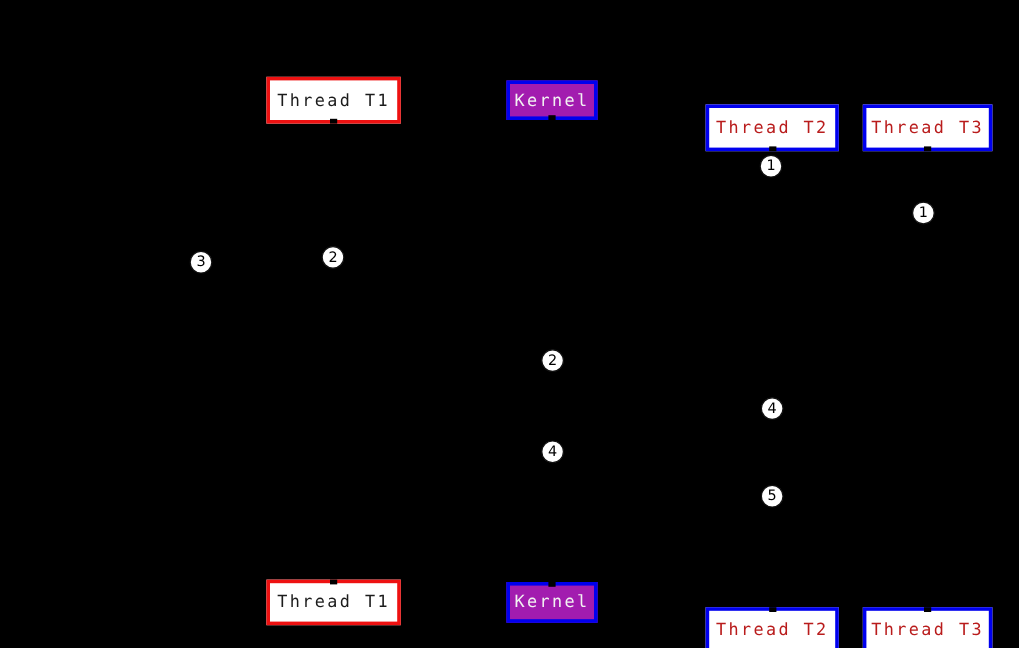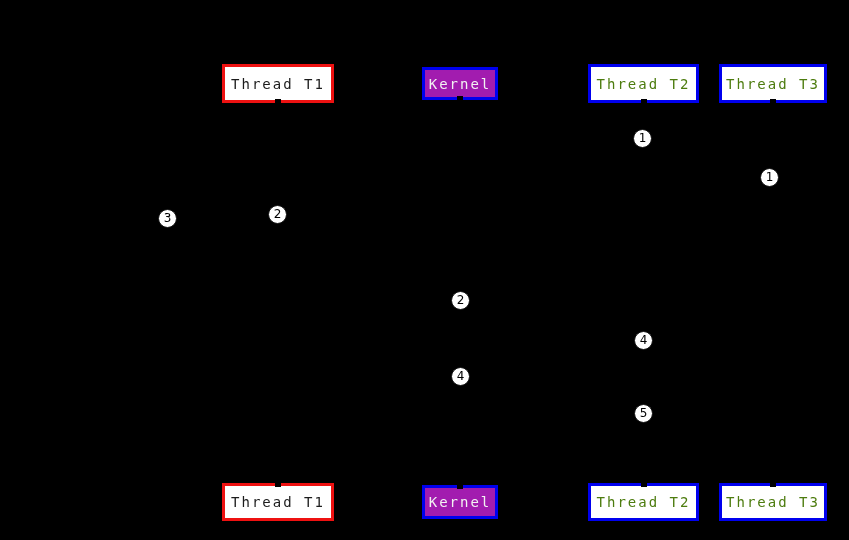--- a/index.html
+++ b/index.html
@@ -21,21 +21,21 @@
     position: absolute;
     box-sizing: border-box;
     display: flex;
     align-items: center;
     justify-content: center;
     font-size: 14px;
     letter-spacing: 2px;
     white-space: nowrap;
   }
   .red-outline  { background: #ffffff; border: 3px solid #ee1111; color: #1c1c1c; }
-  .blue-outline { background: #ffffff; border: 3px solid #0000ee; color: #4d7c0f; }
+  .blue-outline { background: #ffffff; border: 3px solid #0000ee; color: #b91c1c; margin-top: 23px; }
   .blue-filled  { background: #a21caf; border: 3px solid #0000ee; color: #f2f2f2; }
 
   
   .notch-bottom::after, .notch-top::after {
     content: "";
     position: absolute;
     left: 50%;
     margin-left: -3px;
     width: 6px;
     height: 4px;

